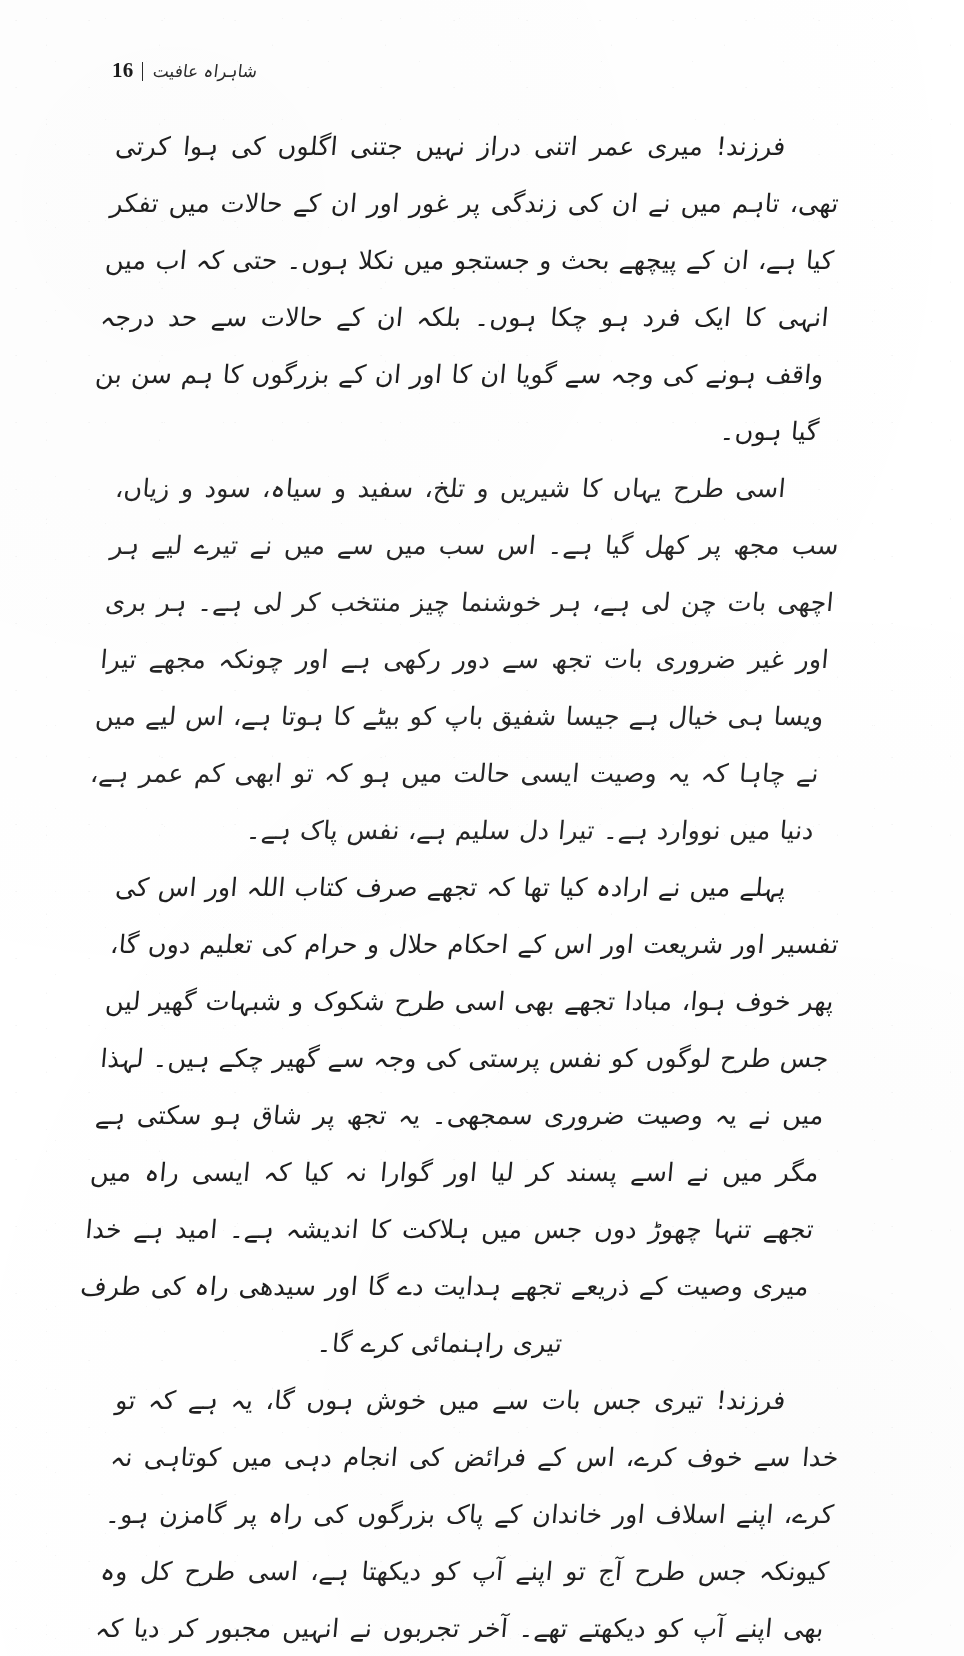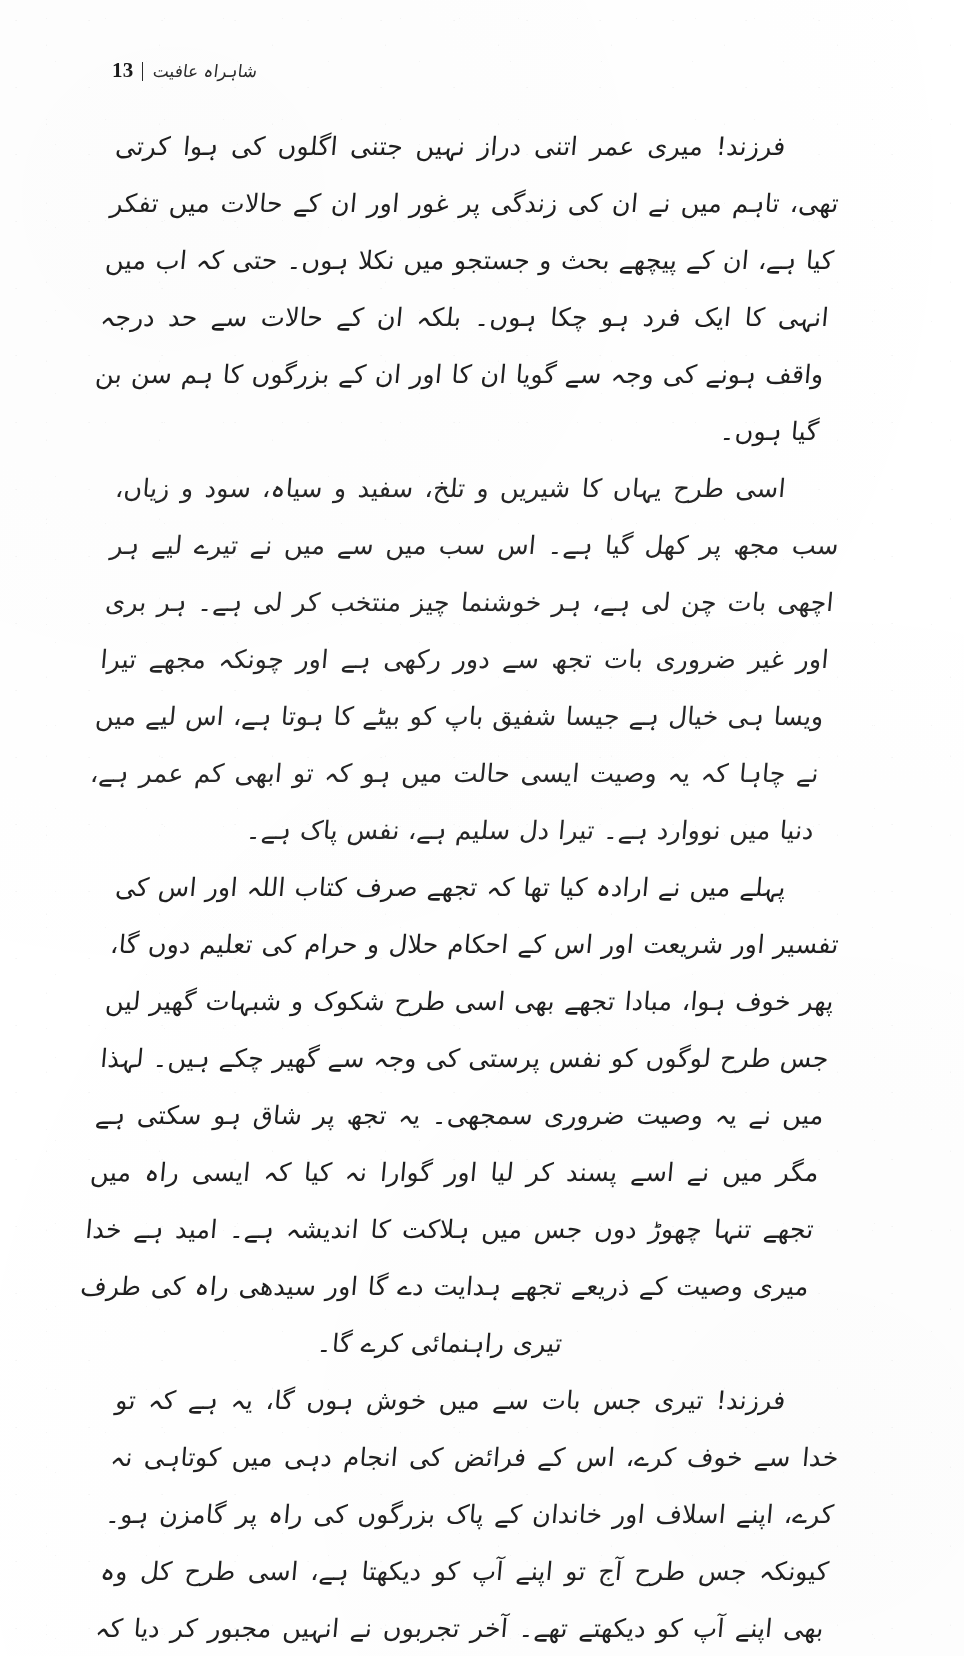--- a/index.html
+++ b/index.html
@@ -134,21 +134,21 @@
     background-size: 73px 67px, 91px 83px, 59px 101px, 113px 79px;
   }
 </style>
 </head>
 <body>
 
 <div id="page">
 
   <div id="page-header">
     <div class="hdr-inner">
-      <span class="hdr-pagenum">13</span>
+      <span class="hdr-pagenum">16</span>
       <span class="hdr-sep">|</span>
       <span class="hdr-title">شاہراہ عافیت</span>
     </div>
   </div>
 
   <div id="body-text">
 
     <p class="para ink-a last-line-right">فرزند! میری عمر اتنی دراز نہیں جتنی اگلوں کی ہوا کرتی تھی، تاہم میں نے ان کی زندگی پر غور اور ان کے حالات میں تفکر کیا ہے، ان کے پیچھے بحث و جستجو میں نکلا ہوں۔ حتی کہ اب میں انہی کا ایک فرد ہو چکا ہوں۔ بلکہ ان کے حالات سے حد درجہ واقف ہونے کی وجہ سے گویا ان کا اور ان کے بزرگوں کا ہم سن بن گیا ہوں۔</p>
 
     <p class="para ink-b last-line-right">اسی طرح یہاں کا شیریں و تلخ، سفید و سیاہ، سود و زیاں، سب مجھ پر کھل گیا ہے۔ اس سب میں سے میں نے تیرے لیے ہر اچھی بات چن لی ہے، ہر خوشنما چیز منتخب کر لی ہے۔ ہر بری اور غیر ضروری بات تجھ سے دور رکھی ہے اور چونکہ مجھے تیرا ویسا ہی خیال ہے جیسا شفیق باپ کو بیٹے کا ہوتا ہے، اس لیے میں نے چاہا کہ یہ وصیت ایسی حالت میں ہو کہ تو ابھی کم عمر ہے، دنیا میں نووارد ہے۔ تیرا دل سلیم ہے، نفس پاک ہے۔</p>

